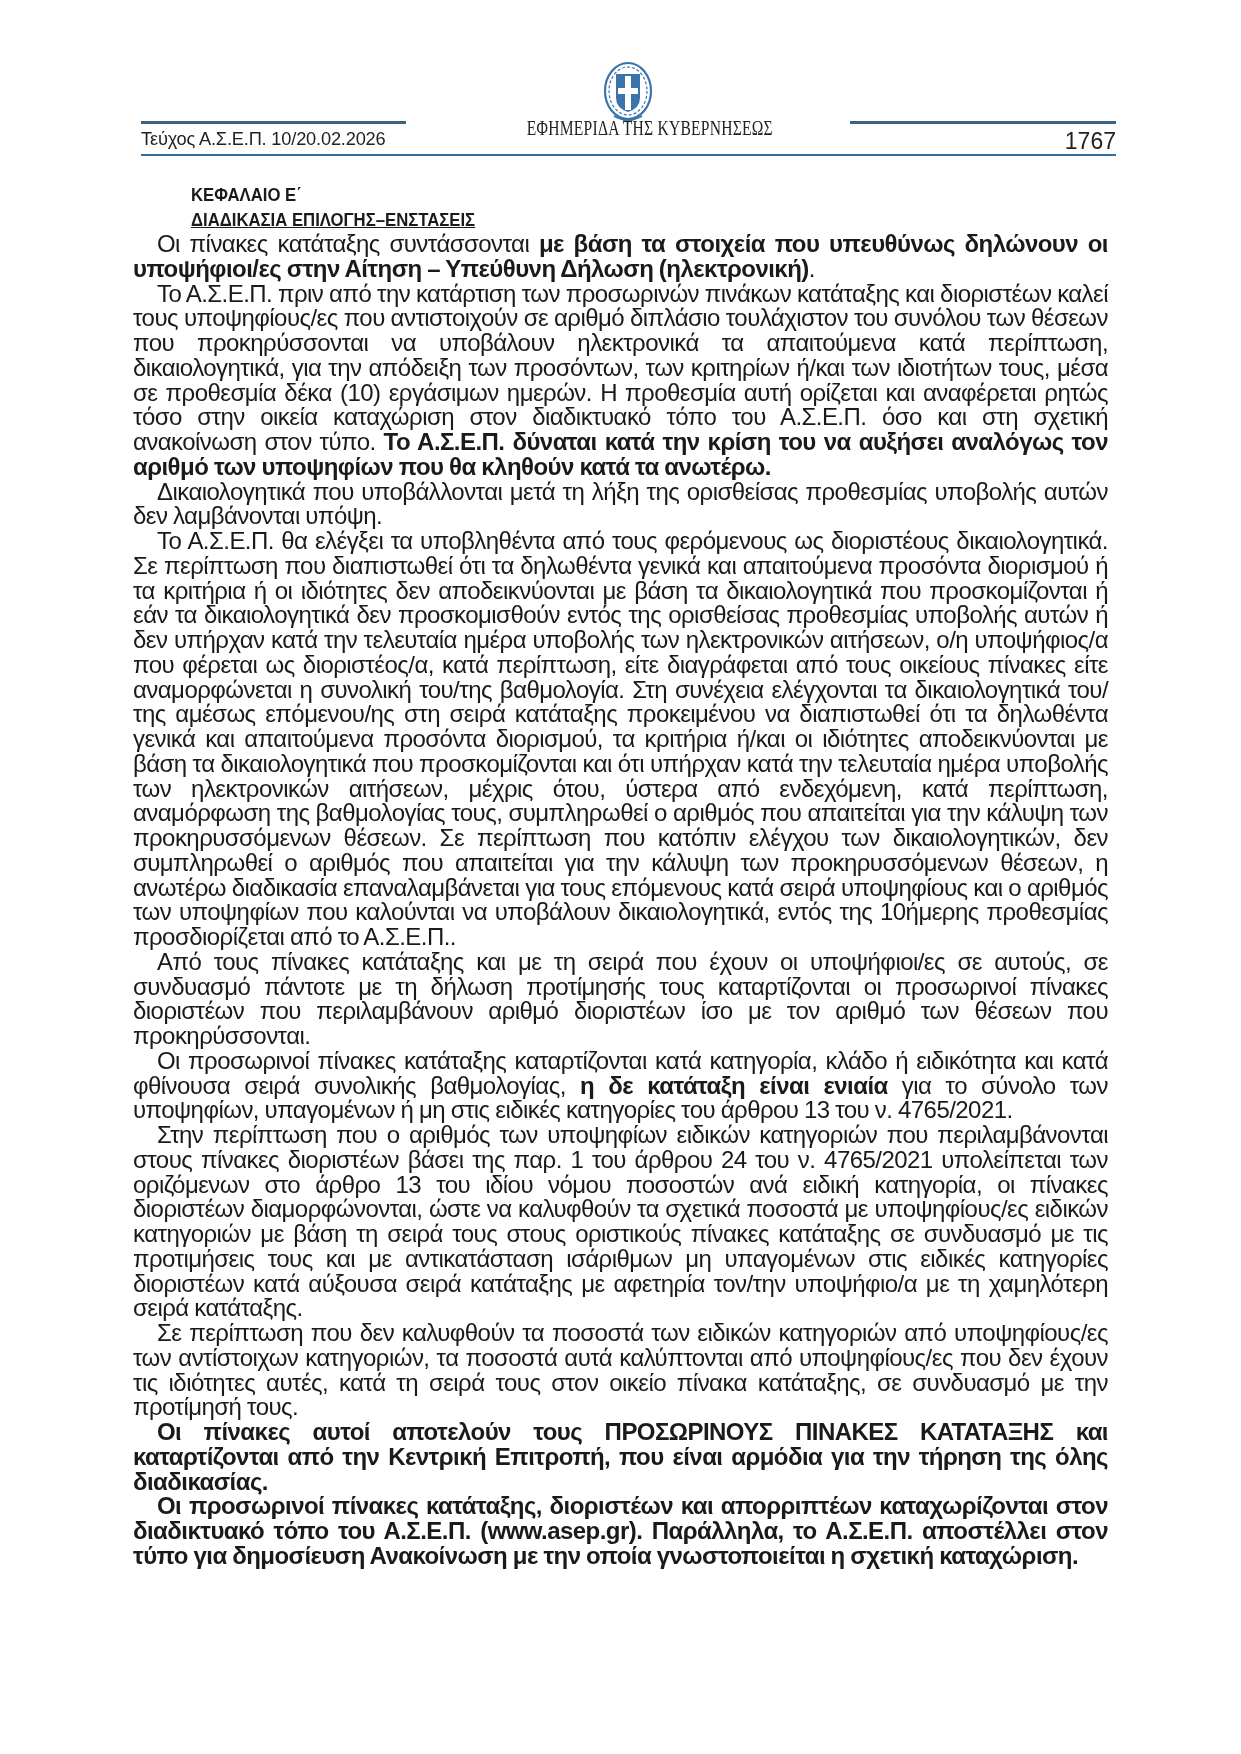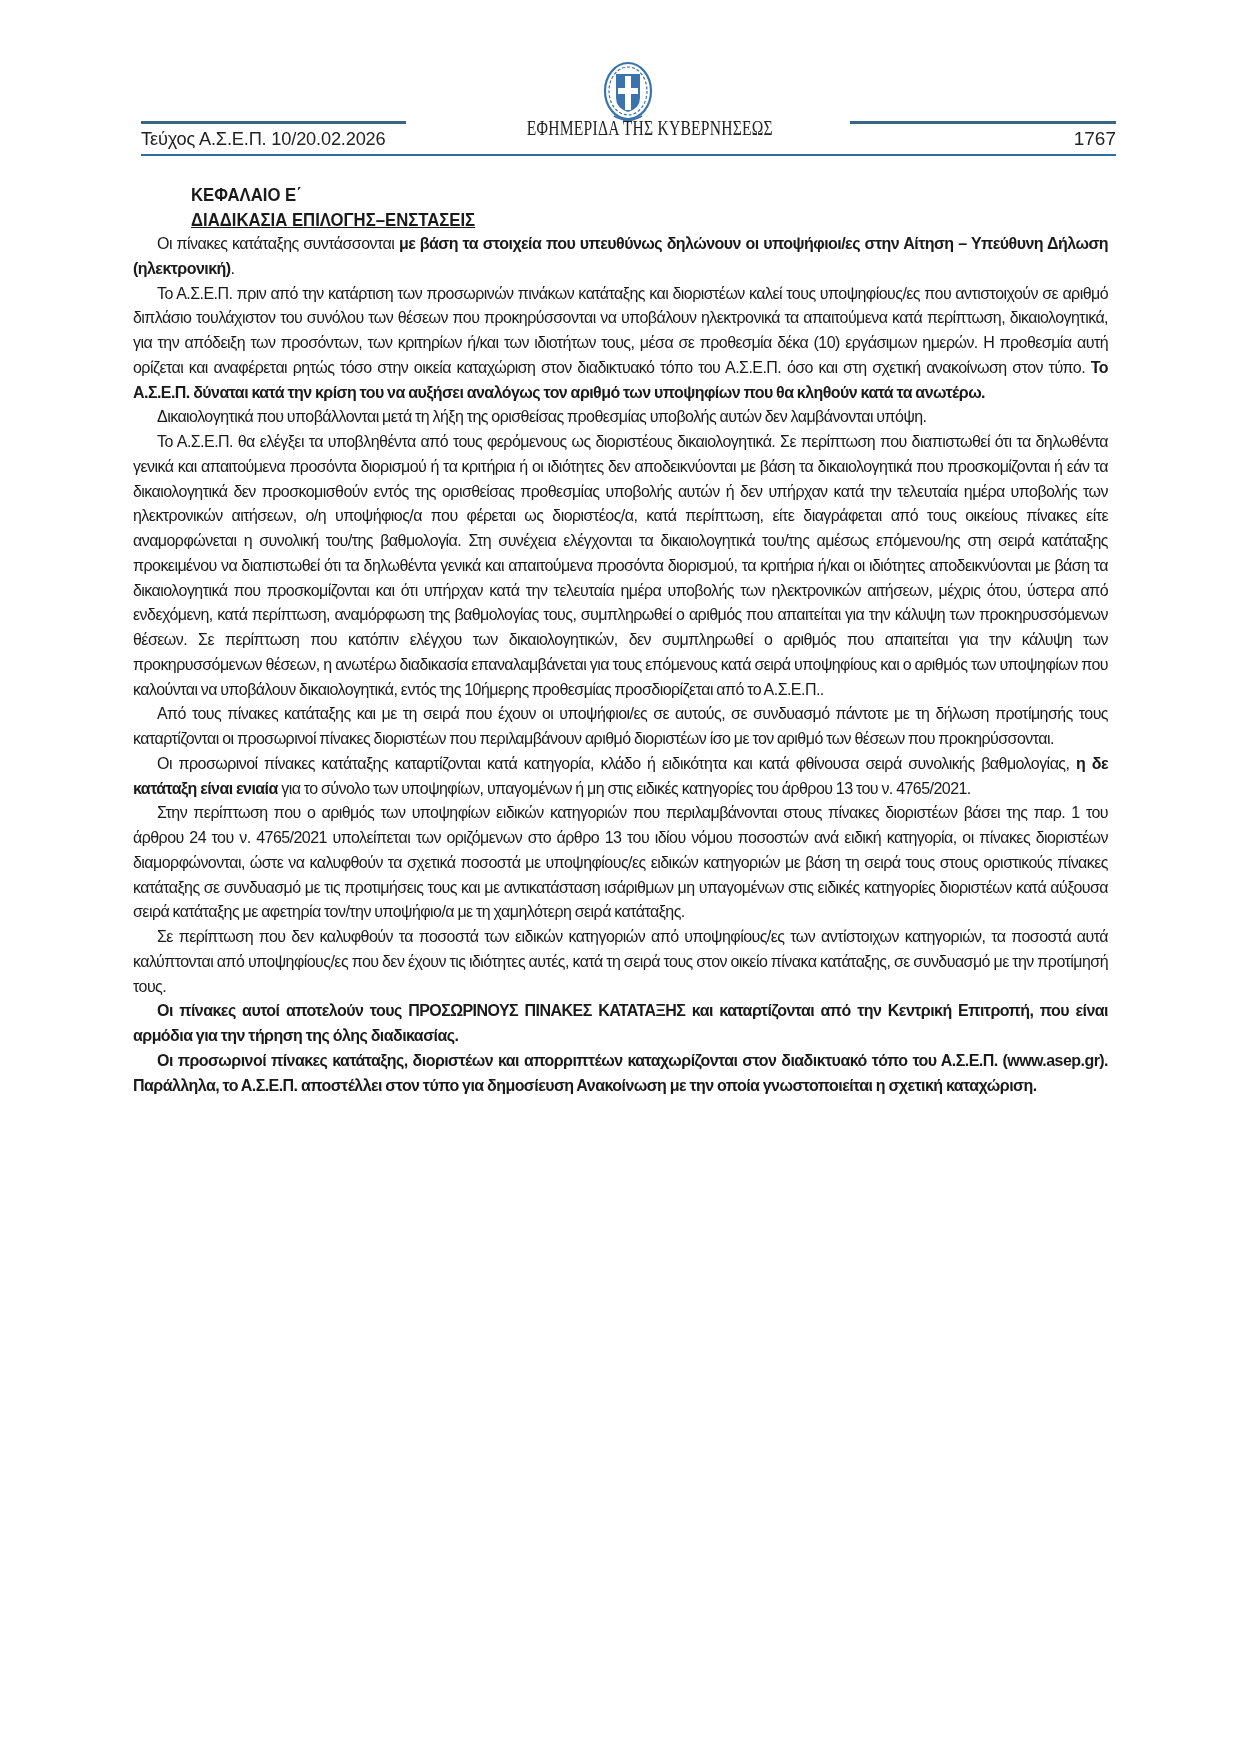--- a/index.html
+++ b/index.html
@@ -4,26 +4,26 @@
 <style>
   html, body { margin: 0; padding: 0; background: #ffffff; }
   body { width: 1241px; height: 1754px; position: relative; overflow: hidden; font-family: "Liberation Sans", sans-serif; color: #1a1a1a; }
   .header { position: absolute; left: 8px; top: 0; width: 1241px; height: 170px; }
   .emblem { position: absolute; left: 592px; top: 58px; width: 56px; height: 70px; }
   .rule-top-left { position: absolute; left: 133px; top: 121px; width: 265px; height: 3px; background: #3b6382; }
   .rule-top-right { position: absolute; left: 842px; top: 121px; width: 266px; height: 3px; background: #3b6382; }
   .rule-bottom { position: absolute; left: 133px; top: 154px; width: 975px; height: 2px; background: #2f6ea3; }
   .issue { position: absolute; left: 133px; top: 128px; font-size: 19px; color: #222; letter-spacing: -0.2px; transform: scaleX(0.96); transform-origin: left; }
   .gazette-title { position: absolute; left: 490px; top: 117px; width: 262px; text-align: center; font-family: "Liberation Serif", serif; font-size: 20px; color: #222; transform: scaleX(0.78); transform-origin: center; white-space: nowrap; font-weight: normal; letter-spacing: 0.3px; }
-  .page-no { position: absolute; right: 133px; top: 128px; font-size: 19px; color: #222; }
+  .page-no { position: absolute; right: 133px; top: 128px; font-size: 23px; color: #222; }
 
   .content { position: absolute; left: 133px; top: 182px; width: 975px; }
   .chapter { font-weight: bold; font-size: 19px; line-height: 25px; margin-left: 58px; transform: scaleX(0.88); transform-origin: left; white-space: nowrap; }
   .chapter-sub { text-decoration: underline; }
-  p { margin: 0; font-size: 16px; line-height: 24.75px; text-align: justify; text-indent: 24px; letter-spacing: -0.55px; word-spacing: -0.5px; }
+  p { margin: 0; font-size: 24px; line-height: 24.75px; text-align: justify; text-indent: 24px; letter-spacing: -0.55px; word-spacing: -0.5px; }
   b { font-weight: bold; }
 </style>
 </head>
 <body>
 
 <div class="header">
   <div class="rule-top-left"></div>
   <div class="rule-top-right"></div>
   <div class="emblem">
     <svg width="56" height="70" viewBox="0 0 56 70">

